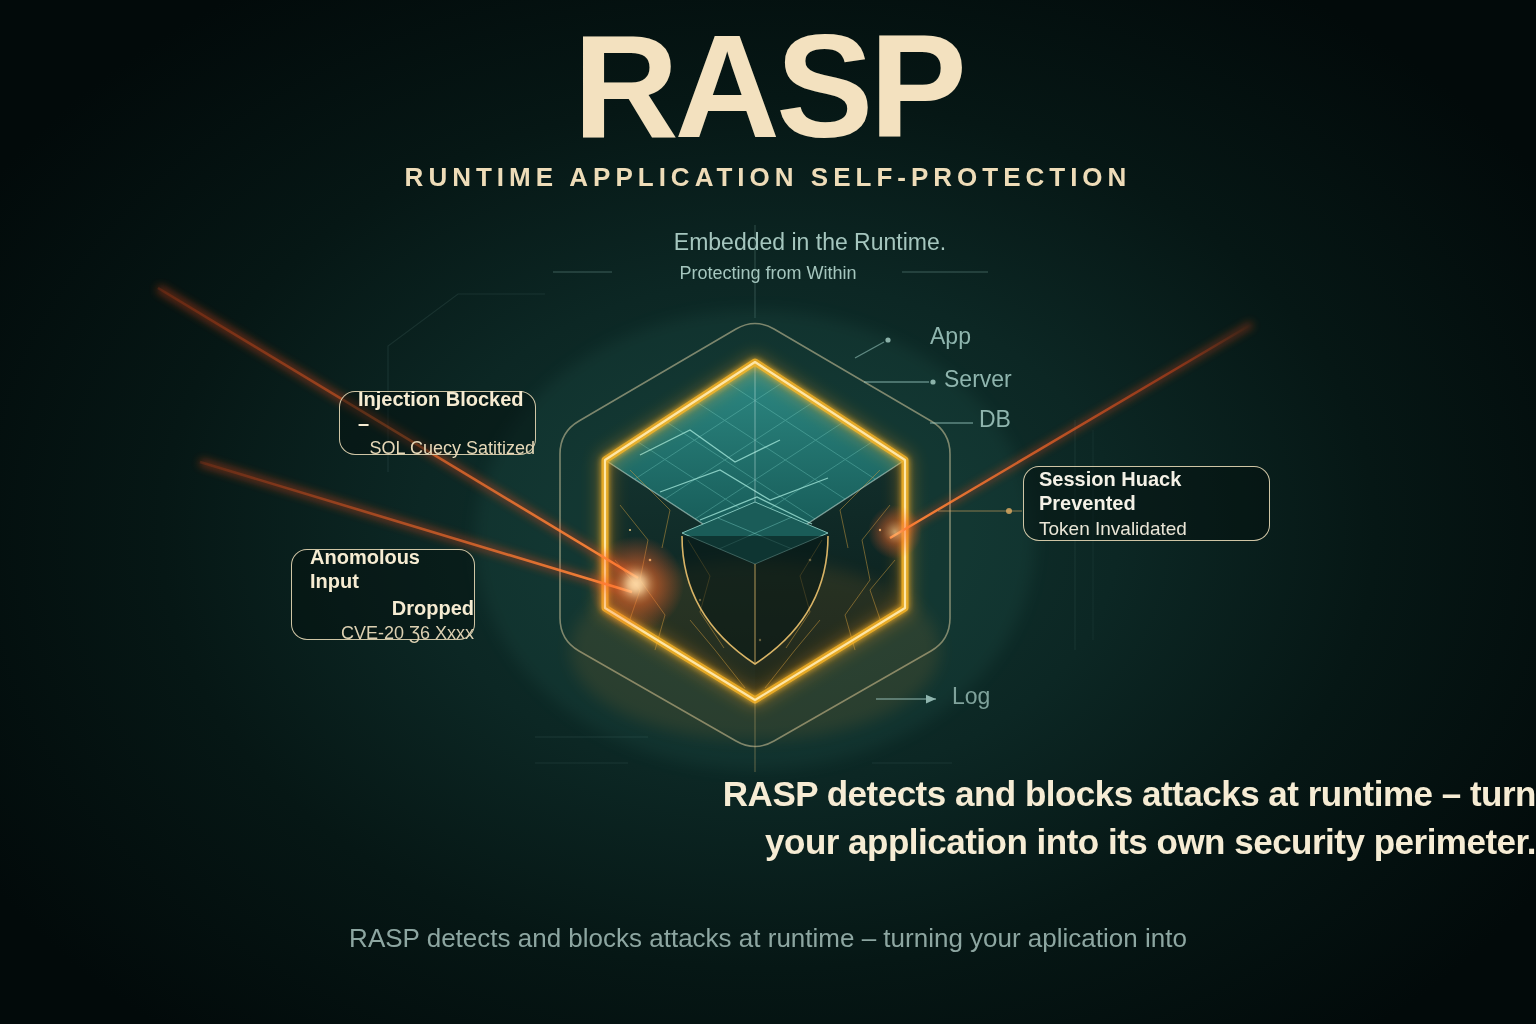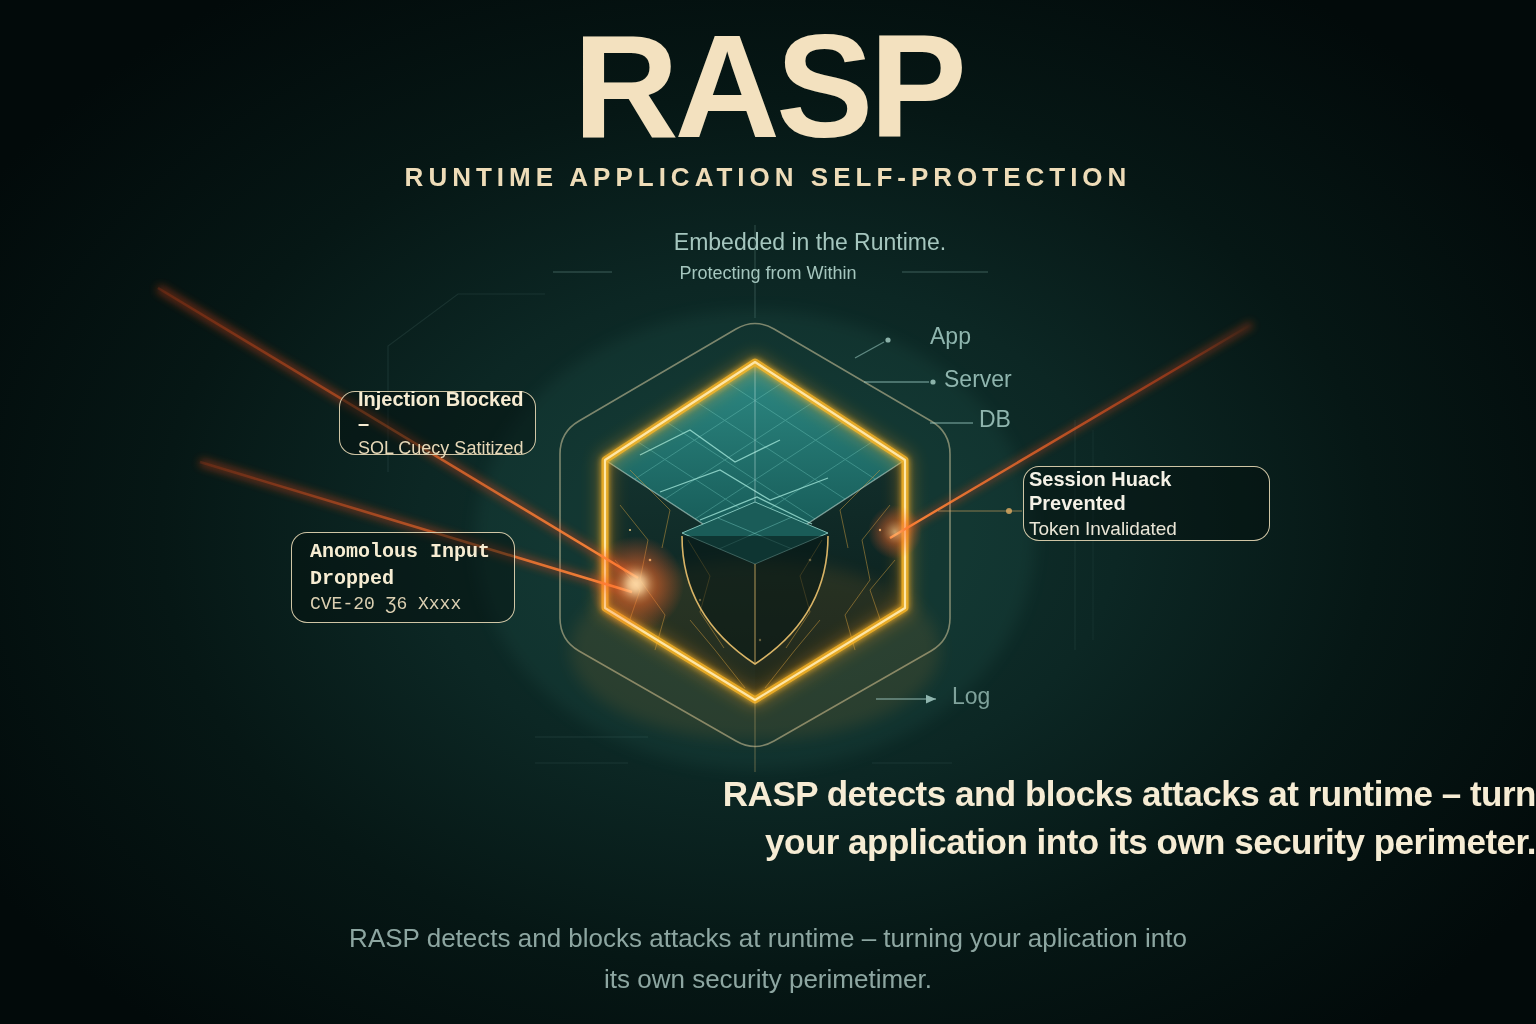--- a/index.html
+++ b/index.html
@@ -12,28 +12,28 @@
   .abs{position:absolute;}
   .ctr{left:0;width:1536px;text-align:center;}
   .title{top:14px;font-size:146px;font-weight:700;letter-spacing:-4px;color:#f3e1bf;line-height:1.0;}
   .subtitle{top:162px;font-size:26px;font-weight:700;letter-spacing:5px;color:#eedcb8;}
   .tagline1{top:229px;font-size:23px;font-weight:400;color:#a5c6be;padding-left:42px;}
   .tagline2{top:263px;font-size:18px;font-weight:400;color:#a5c6be;}
   .callout{
     position:absolute;box-sizing:border-box;
     border:1.5px solid rgba(236,222,186,0.88);border-radius:16px;
     background:rgba(4,15,14,0.45);
-    display:flex;flex-direction:column;justify-content:center;align-items:flex-start;
+    display:flex;flex-direction:column;justify-content:center;align-items:flex-end;
     gap:3px;color:#f2e6c9;z-index:4;padding-left:18px;
   }
   .callout .l-strong{font-size:20px;font-weight:700;color:#f6ecd2;line-height:1.2;}
   .callout .l-soft{font-size:18px;font-weight:400;color:#e6d8b8;line-height:1.2;}
   .co-injection{left:339px;top:391px;width:197px;height:64px;}
-  .co-anomalous{left:291px;top:532px;width:224px;height:91px;font-family:Liberation Mono, monospace;}
-  .co-session{left:1023px;top:466px;width:247px;height:75px;align-items:flex-start;padding-left:5px;}
+  .co-anomalous{left:291px;top:549px;width:184px;height:91px;}
+  .co-session{left:1023px;top:466px;width:247px;height:75px;align-items:flex-start;padding-left:15px;}
   .co-session .l-strong{color:#f4f1e6;}
   .co-session .l-soft{font-size:19px;color:#e9e5d6;}
   .dlabel{position:absolute;font-size:23px;font-weight:400;color:#8fb5ae;z-index:3;}
   .lbl-app{left:903px;top:323px;margin-left:27px;}
   .lbl-server{left:944px;top:366px;text-align:right;}
   .lbl-db{left:979px;top:406px;}
   .lbl-log{left:952px;top:683px;color:#7fa29b;}
   .footer-heading{top:770px;font-size:35px;font-weight:700;letter-spacing:-0.5px;
     color:#f6ecd4;line-height:48px;text-align:right;}
   .footer-subtext{top:918px;font-size:26px;font-weight:400;color:#8da6a1;line-height:41px;}
@@ -226,16 +226,15 @@
   <div class="dlabel lbl-server">Server</div>
   <div class="dlabel lbl-db">DB</div>
   <div class="dlabel lbl-log">Log</div>
 
   <div class="abs ctr footer-heading">
     <div>RASP detects and blocks attacks at runtime – turn</div>
     <div>your application into its own security perimeter.</div>
   </div>
   <div class="abs ctr footer-subtext">
     <div>RASP detects and blocks attacks at runtime – turning your aplication into</div>
-    <div>its own security perimetimer.</div>
   </div>
 
 </div>
 
 </body></html>

